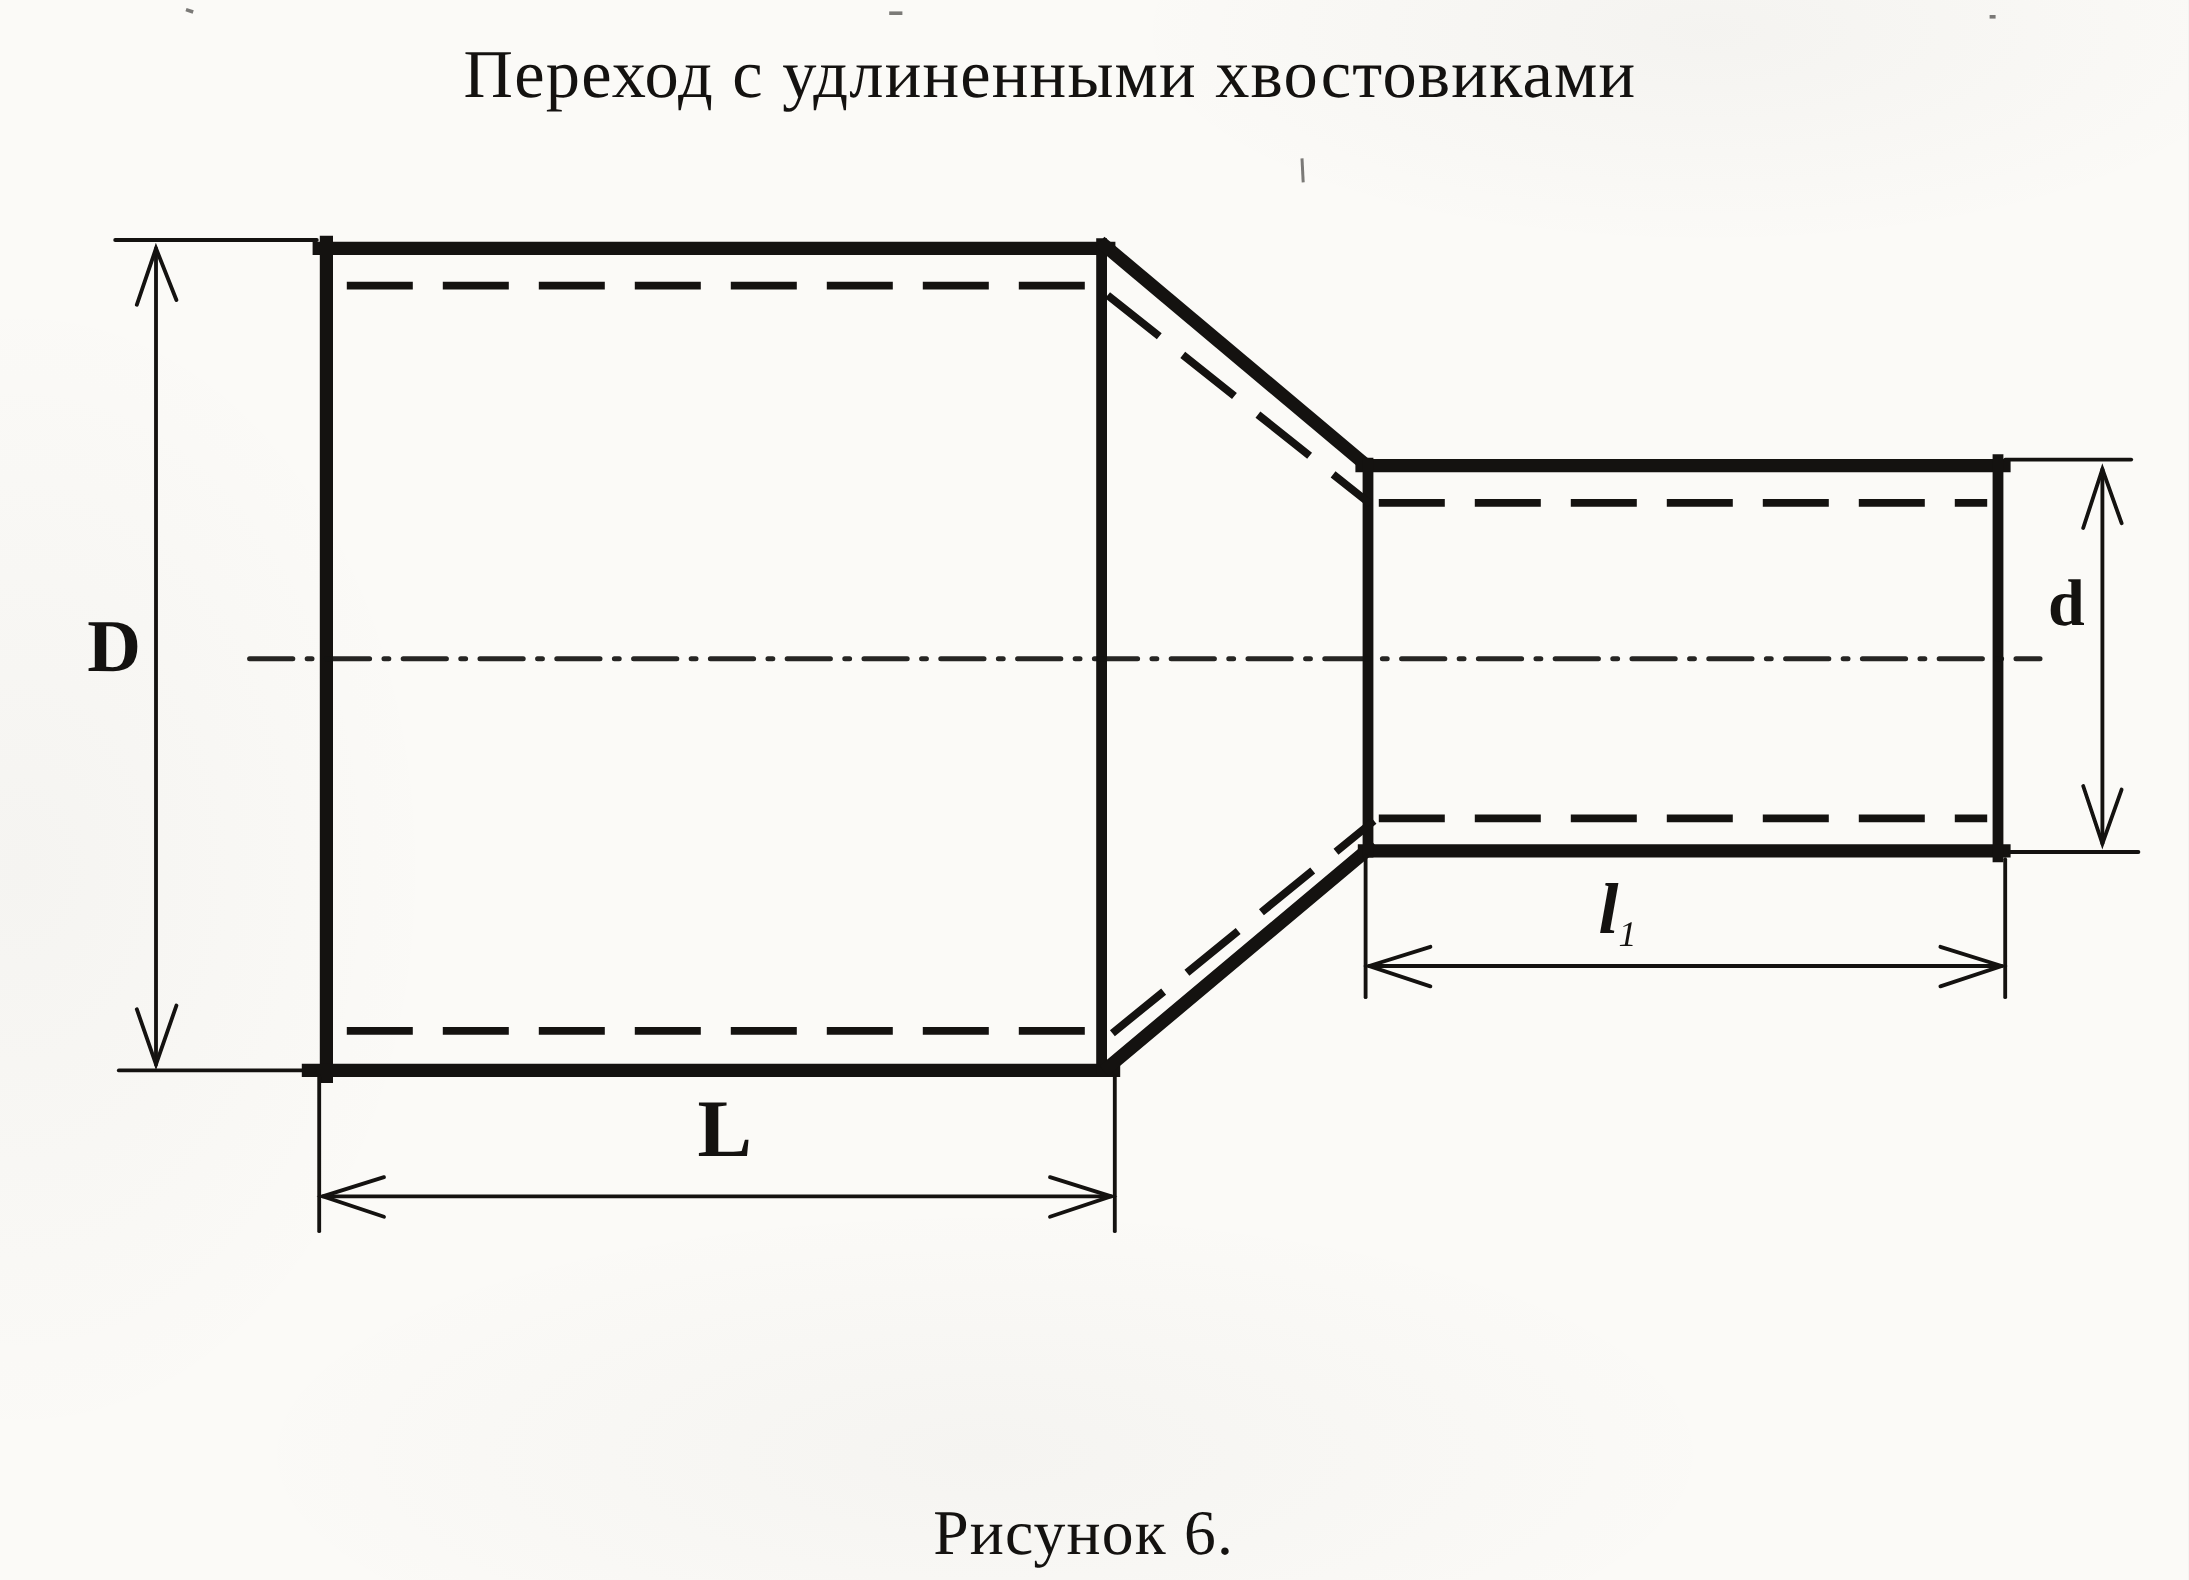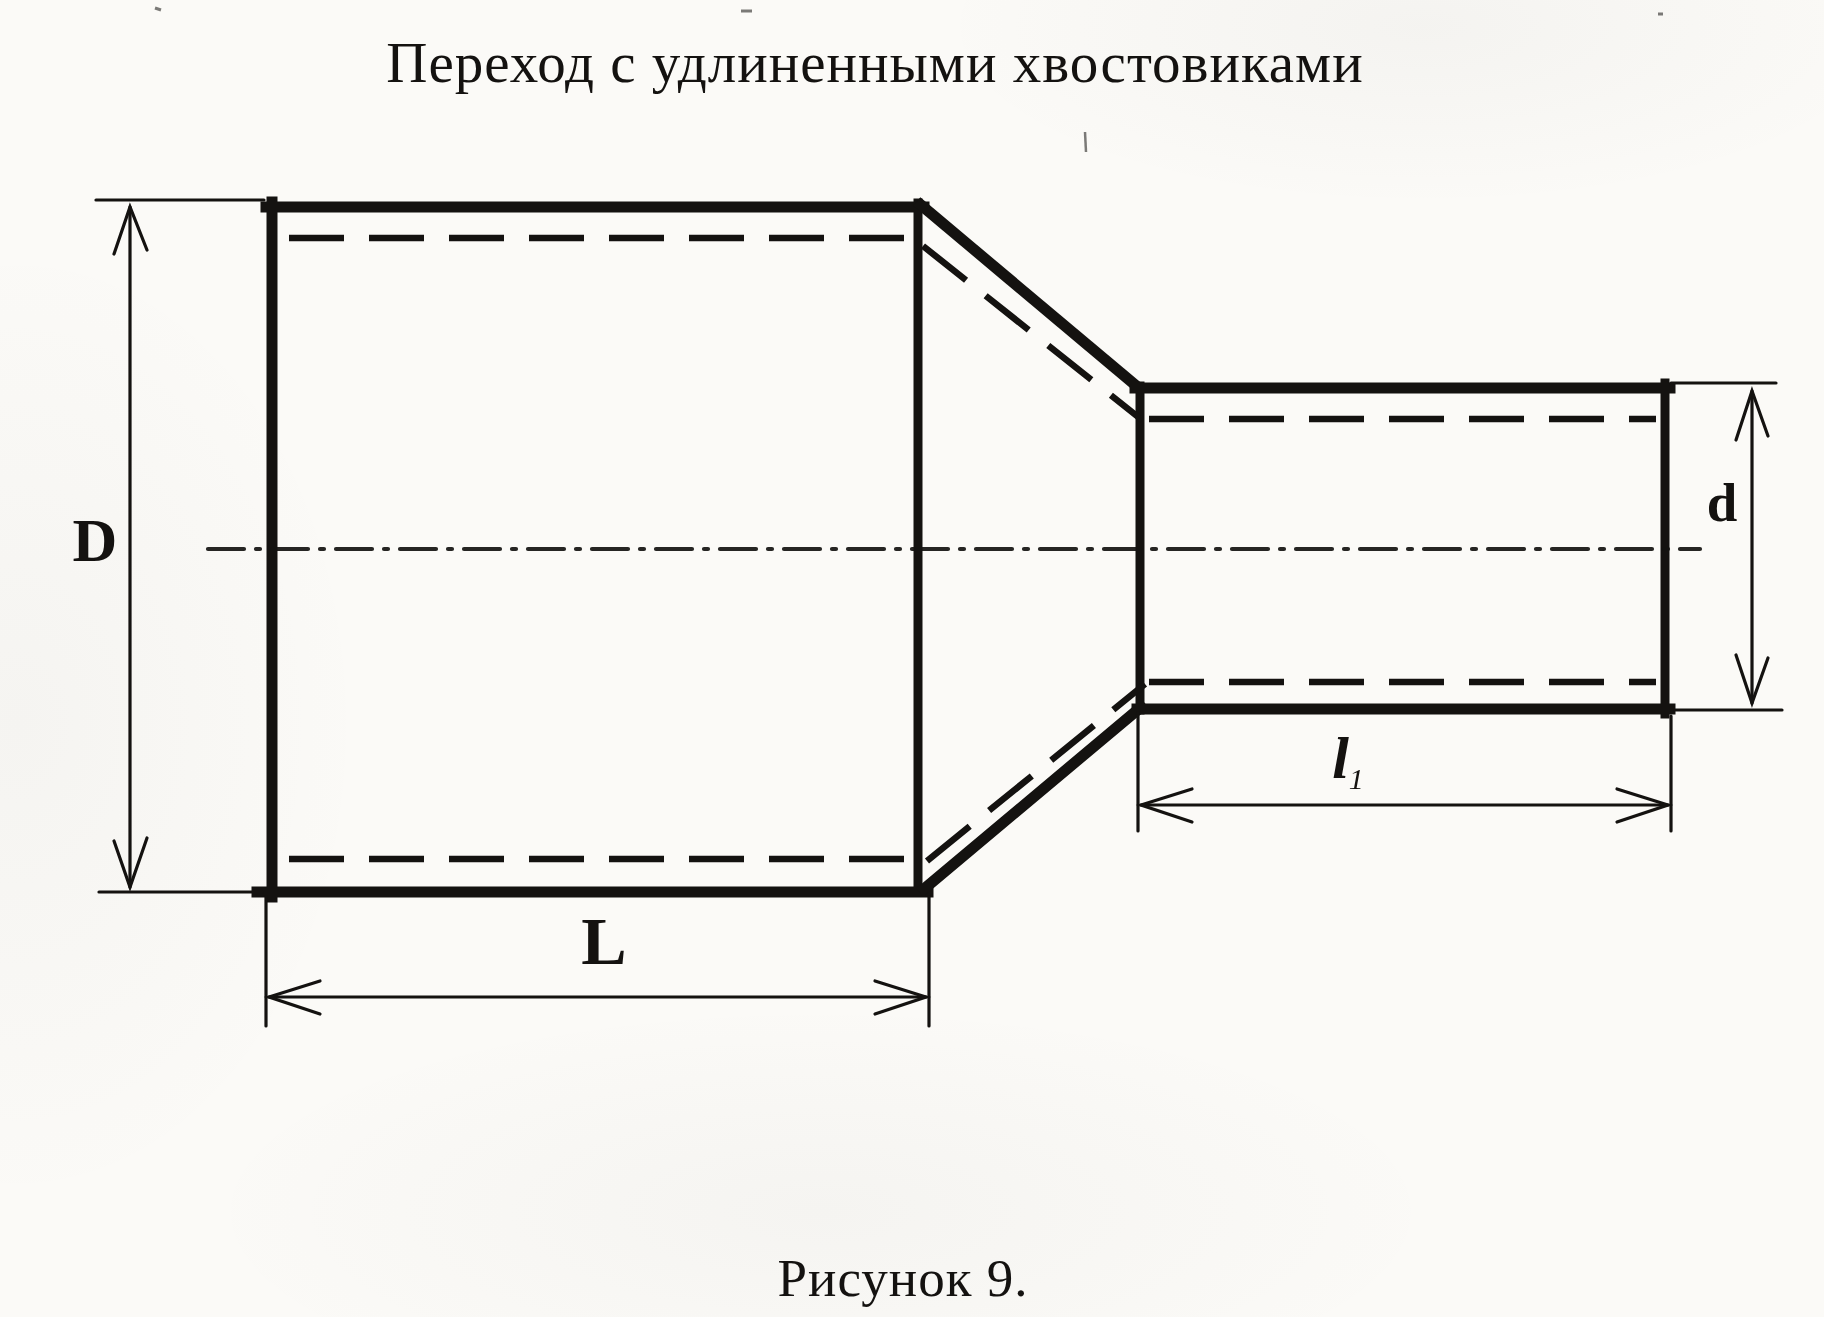--- a/index.html
+++ b/index.html
@@ -114,15 +114,15 @@
       <line class="speck" x1="1085" y1="132" x2="1086" y2="152" stroke-width="2.5"></line>
       <line class="speck" x1="1658" y1="14" x2="1663" y2="14" stroke-width="3"></line>
     </g>
   </svg>
 
   <div class="abs dimlabel lbl-D">D</div>
   <div class="abs dimlabel lbl-L">L</div>
   <div class="abs dimlabel lbl-l1"><span>l</span><span class="sub">1</span></div>
   <div class="abs dimlabel lbl-d">d</div>
 
-  <div class="abs caption">Рисунок 9.</div>
+  <div class="abs caption">Рисунок 6.</div>
 
 </div>
 
 </body></html>

